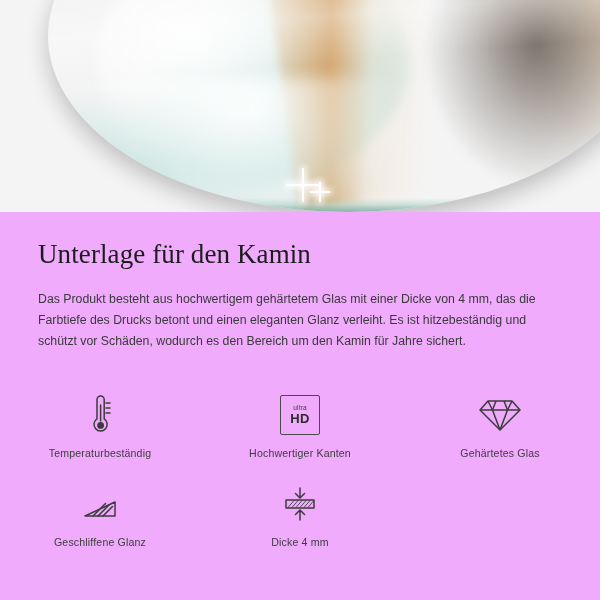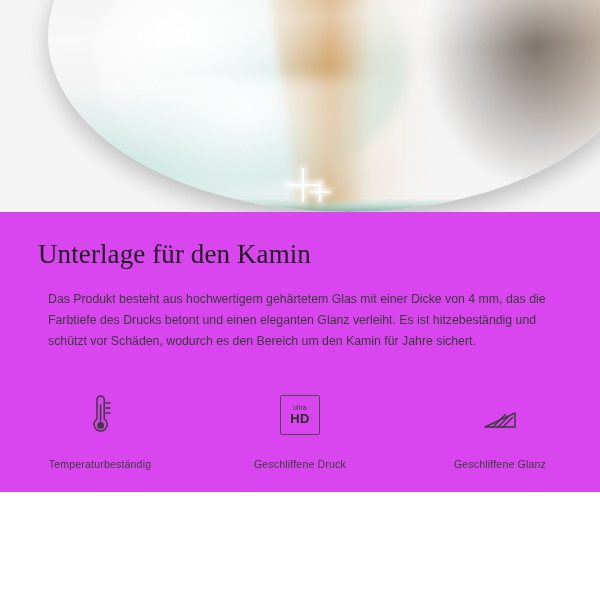--- a/index.html
+++ b/index.html
@@ -9,22 +9,22 @@
   body {
     width: 600px;
     height: 600px;
     background: #ffffff;
     font-family: "Liberation Sans", sans-serif;
     overflow: hidden;
   }
   .page {
     position: relative;
     width: 600px;
-    height: 492px;
-    background: #d946ef;
+    height: 600px;
+    background: #f0abfc;
     overflow: hidden;
   }
 
   
   .hero {
     position: relative;
     width: 600px;
     height: 212px;
     overflow: hidden;
     background: #f2f2f2;
@@ -171,21 +171,21 @@
     font-family: "Liberation Serif", serif;
     font-weight: 400;
     font-size: 27px;
     line-height: 33px;
     color: #1c1c1c;
     letter-spacing: 0.1px;
   }
   .headline .line2 { display: block; }
   .body-copy {
     margin: 0;
-    padding: 18px 44px 0 48px;
+    padding: 18px 44px 0 38px;
     font-size: 12.3px;
     line-height: 21px;
     color: #3a3a3a;
   }
 
   
   .features {
     position: absolute;
     left: 0;
     top: 392px;
@@ -200,21 +200,21 @@
     align-items: center;
     justify-content: flex-start;
   }
   .feature-icon {
     height: 46px;
     display: flex;
     align-items: center;
     justify-content: center;
   }
   .feature-label {
-    margin-top: 20px;
+    margin-top: 9px;
     font-size: 10.6px;
     color: #3d3d3d;
     text-align: center;
     letter-spacing: 0.15px;
   }
   .hd-badge {
     width: 38px;
     height: 38px;
     border: 1.6px solid #4a4a4a;
     border-radius: 2px;
@@ -282,34 +282,71 @@
       <div class="feature-label">Temperaturbeständig</div>
     </div>
 
     <div class="feature">
       <div class="feature-icon">
         <div class="hd-badge">
           <span class="ultra">ultra</span>
           <span class="hd">HD</span>
         </div>
       </div>
-      <div class="feature-label">Geschliffene Druck</div>
-    </div>
-
-
+      <div class="feature-label">Hochwertiger Kanten</div>
+    </div>
+
+
+    <div class="feature">
+      <div class="feature-icon">
+        <svg width="46" height="40" viewBox="0 0 46 40">
+          <g fill="none" stroke="#3b3b3b" stroke-width="1.5" stroke-linejoin="round">
+            <path d="M11 6 H35 L43 15 L23 35 L3 15 Z"></path>
+            <path d="M3 15 H43"></path>
+            <path d="M11 6 L15.5 15 L23 35"></path>
+            <path d="M35 6 L30.5 15 L23 35"></path>
+            <path d="M15.5 15 L19 6"></path>
+            <path d="M30.5 15 L27 6"></path>
+          </g>
+        </svg>
+      </div>
+      <div class="feature-label">Gehärtetes Glas</div>
+    </div>
 
     <div class="feature">
       <div class="feature-icon">
         <svg width="42" height="38" viewBox="0 0 42 38">
           <g fill="none" stroke="#3b3b3b" stroke-width="1.5" stroke-linecap="round" stroke-linejoin="round">
             <path d="M6 31 H36 L36 17 Z"></path>
             <line x1="14" y1="31" x2="26.5" y2="18.5"></line>
             <line x1="19" y1="31" x2="30" y2="20"></line>
             <line x1="24" y1="31" x2="33.5" y2="21.5"></line>
           </g>
         </svg>
       </div>
       <div class="feature-label">Geschliffene Glanz</div>
     </div>
 
+    <div class="feature">
+      <div class="feature-icon">
+        <svg width="44" height="40" viewBox="0 0 44 40">
+          <g stroke="#3b3b3b" stroke-width="1.5" fill="none" stroke-linecap="round" stroke-linejoin="round">
+            <line x1="22" y1="4" x2="22" y2="13"></line>
+            <path d="M17.5 9.5 L22 14 L26.5 9.5"></path>
+            <rect x="8" y="16" width="28" height="8"></rect>
+            <line x1="22" y1="27" x2="22" y2="36"></line>
+            <path d="M17.5 30.5 L22 26 L26.5 30.5"></path>
+          </g>
+          <g stroke="#3b3b3b" stroke-width="1" opacity="0.85">
+            <line x1="10" y1="23.5" x2="16" y2="16.5"></line>
+            <line x1="14" y1="23.5" x2="20" y2="16.5"></line>
+            <line x1="18" y1="23.5" x2="24" y2="16.5"></line>
+            <line x1="22" y1="23.5" x2="28" y2="16.5"></line>
+            <line x1="26" y1="23.5" x2="32" y2="16.5"></line>
+            <line x1="30" y1="23.5" x2="35.5" y2="17"></line>
+          </g>
+        </svg>
+      </div>
+      <div class="feature-label">Dicke 4 mm</div>
+    </div>
 
   </div>
 </div>
 
 </body></html>

